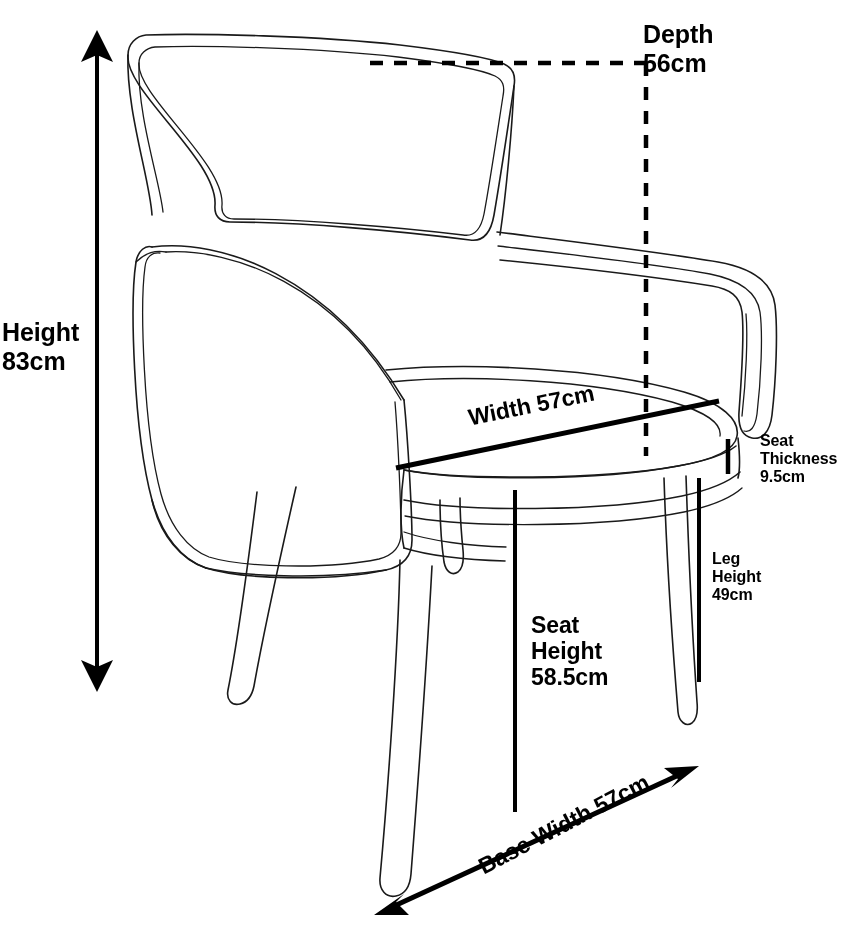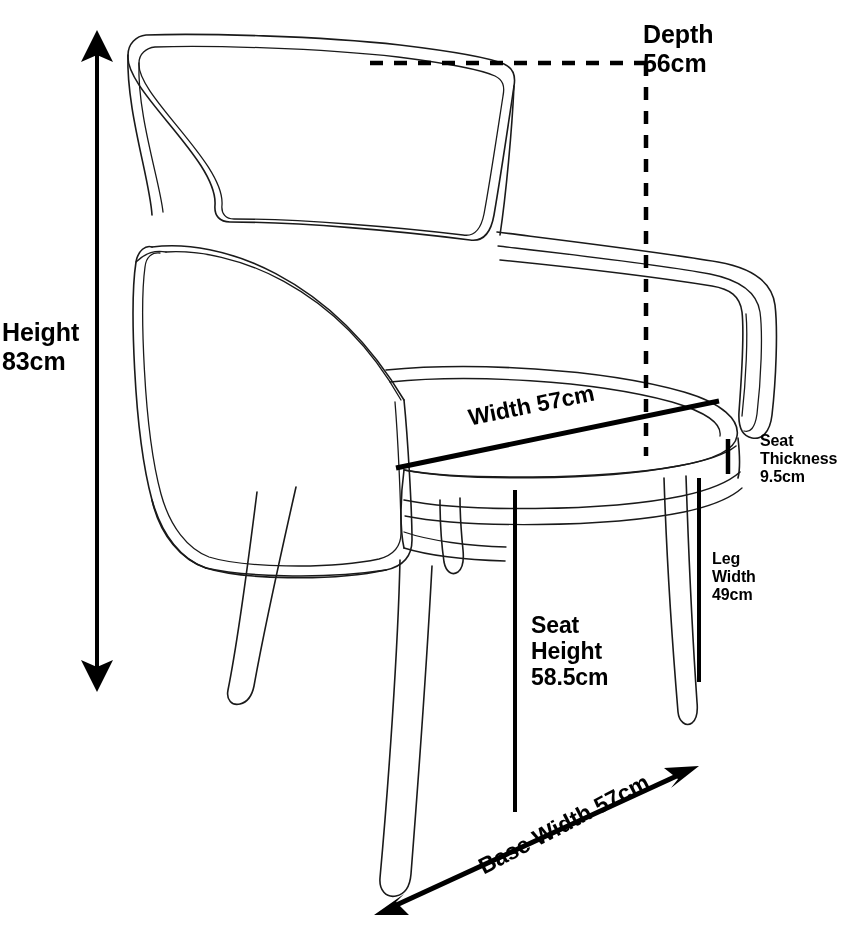--- a/index.html
+++ b/index.html
@@ -319,21 +319,21 @@
   <div class="dim-label lbl-depth">Depth
 56cm</div>
 
   <div class="dim-label lbl-width">Width 57cm</div>
 
   <div class="dim-label lbl-seat-thickness">Seat
 Thickness
 9.5cm</div>
 
   <div class="dim-label lbl-leg-height">Leg
-Width
+Height
 49cm</div>
 
   <div class="dim-label lbl-seat-height">Seat
 Height
 58.5cm</div>
 
   <div class="dim-label lbl-base-width">Base Width 57cm</div>
 
 </div>
 

